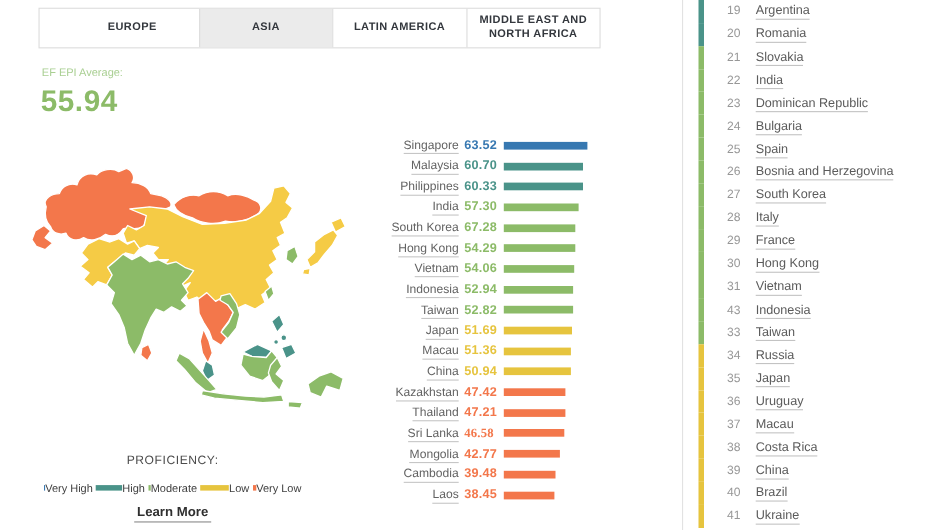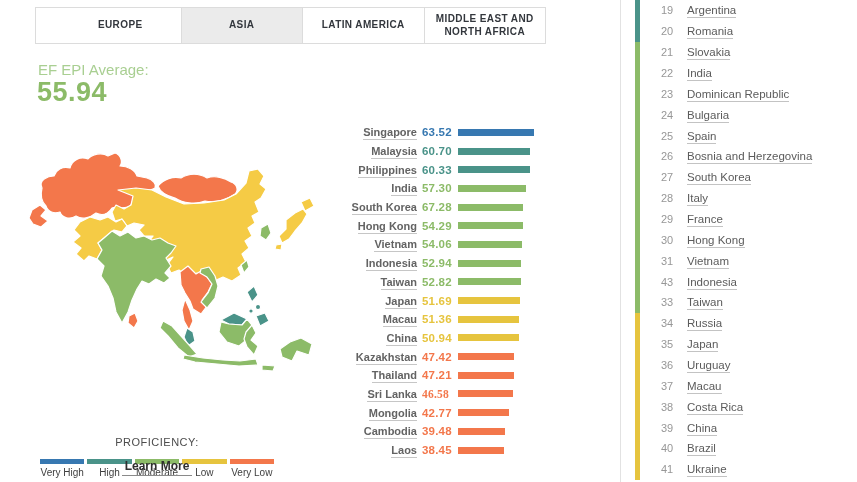--- a/index.html
+++ b/index.html
@@ -11,43 +11,43 @@
   .tabs { position:absolute; left:35px; top:7px; width:511px; height:37px;
     display:flex; border:1px solid #dcdcdc; background:#fff;padding-left:24px; }
   .tab { flex:1; display:flex; align-items:center; justify-content:center;
     text-align:center; font-size:10px; font-weight:bold; color:#33373d;
     letter-spacing:.4px; line-height:1.25; padding:2px 8px; cursor:pointer;
     border-left:1px solid #dcdcdc; text-transform:uppercase; }
   .tab:first-child { border-left:none; }
   .tab.active { background:#ebebeb; }
 
   
-  .avg-label { position:absolute; left:38px; top:61px; font-size:15px; color:#a9cf92; }
+  .avg-label { position:absolute; left:38px; top:61px; font-size:10px; color:#a9cf92; }
   .avg-value { position:absolute; left:37px; top:77px; font-size:27px; font-weight:bold;
     color:#8cbb68; letter-spacing:.5px; }
 
   
   .map { position:absolute; left:18px; top:126px; }
 
   
-  .legend { position:absolute; left:40px; top:436px; width:234px; }
+  .legend { position:absolute; left:40px; top:413px; width:234px; }
   .legend-title { text-align:center; font-size:11px; color:#4c4c4c; letter-spacing:.5px; }
   .legend-items { display:flex; gap:3px; margin-top:11px; }
-  .legend-item { flex:1; display:flex; flex-direction:column; align-items:center; }
+  .legend-item { flex:1; display:flex; flex-direction:row; align-items:center; }
   .legend-swatch { width:100%; height:5px; }
   .legend-label { margin-top:3px; font-size:10px; color:#3e3e3e; white-space:nowrap; }
   .learn-more { position:absolute; left:40px; top:456px; width:234px; text-align:center; }
   .learn-more a { font-size:12px; font-weight:bold; color:#2f2f2f; text-decoration:none;
     border-bottom:1px solid #8a8a8a; padding:0 3px 2px; cursor:pointer; }
 
   
   .chart { position:absolute; left:340px; top:123px; width:282px; }
   .chart-row { display:flex; align-items:center; height:18.7px; }
   .chart-country { width:77px; text-align:right; font-size:11px; color:#636363;
-    white-space:nowrap;font-weight:bold; }
+    white-space:nowrap; }
   .chart-country span { border-bottom:1px solid #c6c6c6; padding-bottom:1px; cursor:pointer; }
   .chart-value { width:31px; margin-left:5px; font-size:11.5px; font-weight:bold;
     letter-spacing:.2px; }
   .chart-bar { height:7px; margin-left:5px; }
 
   
   .sidebar { position:absolute; left:620px; top:0; width:237px; height:482px;
     border-left:1px solid #e2e2e2; background:#fff; }
   .rank-row { display:flex; align-items:center; height:20.87px; }
   .rank-strip { width:5px; height:100%; margin-left:14px; }

